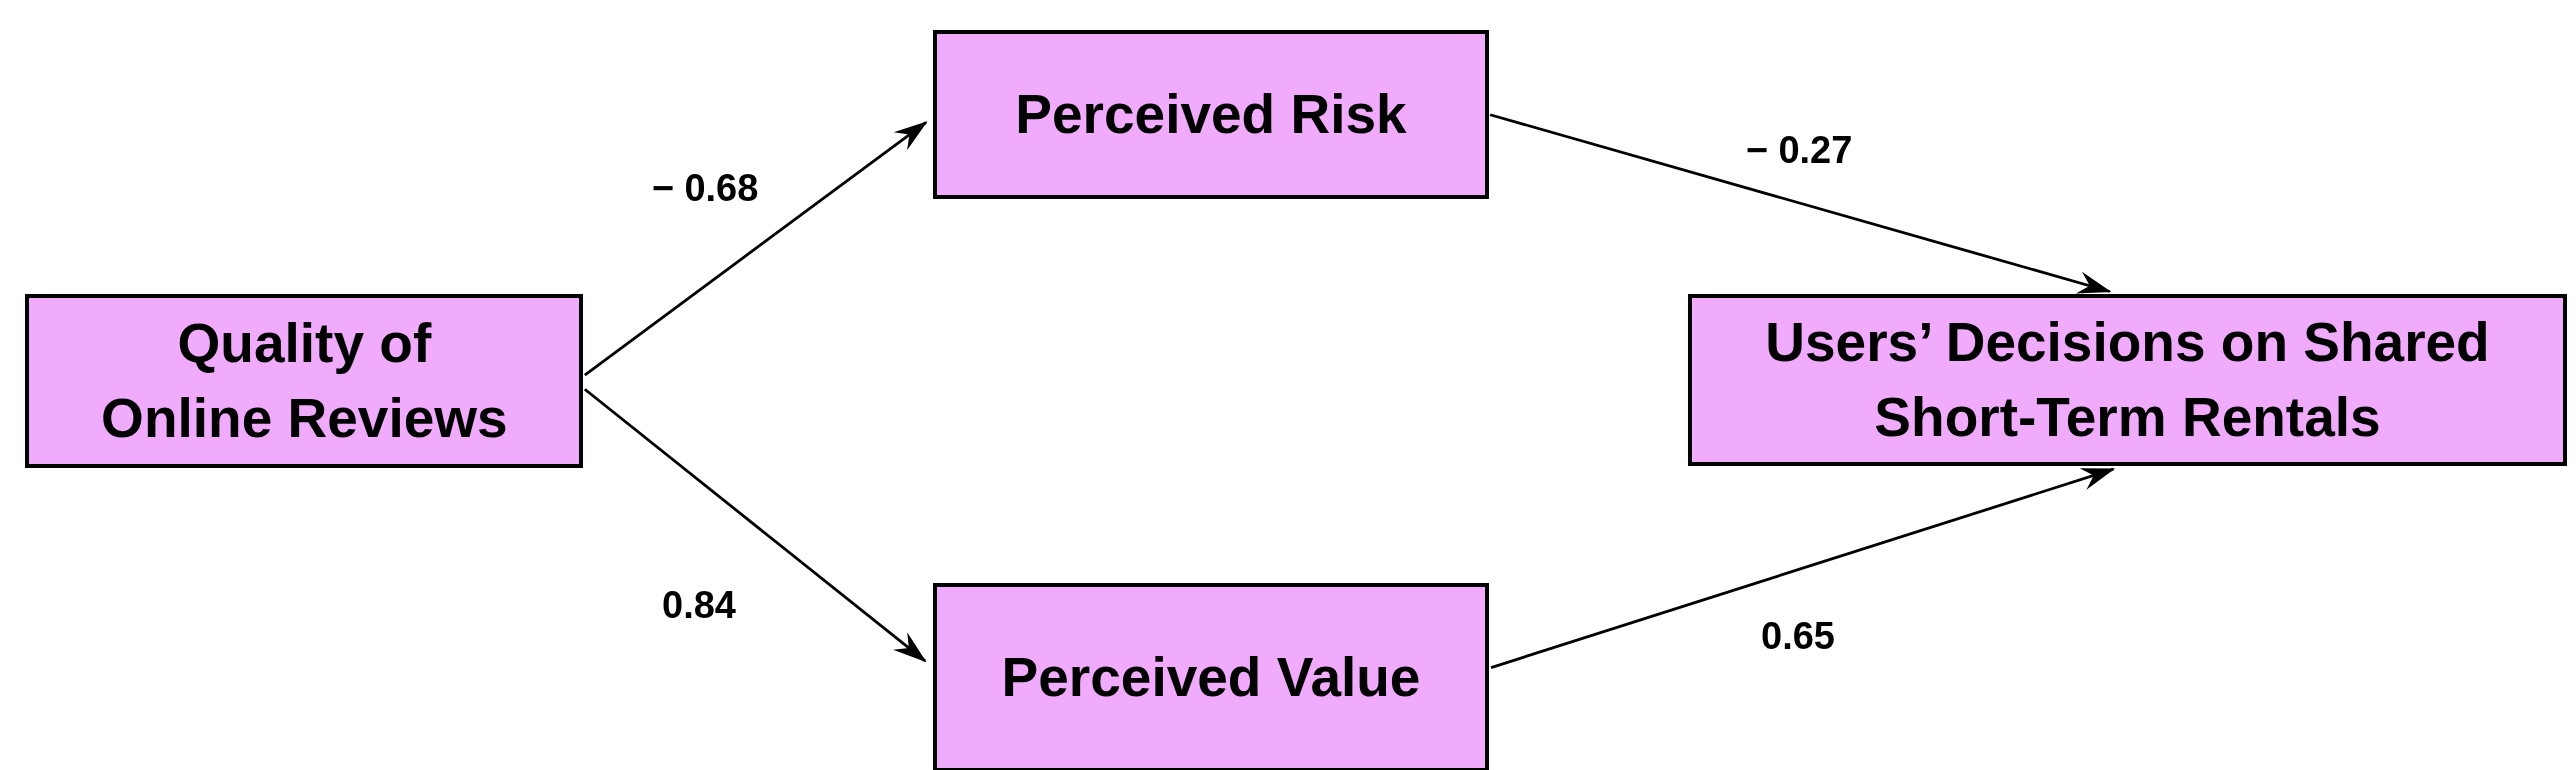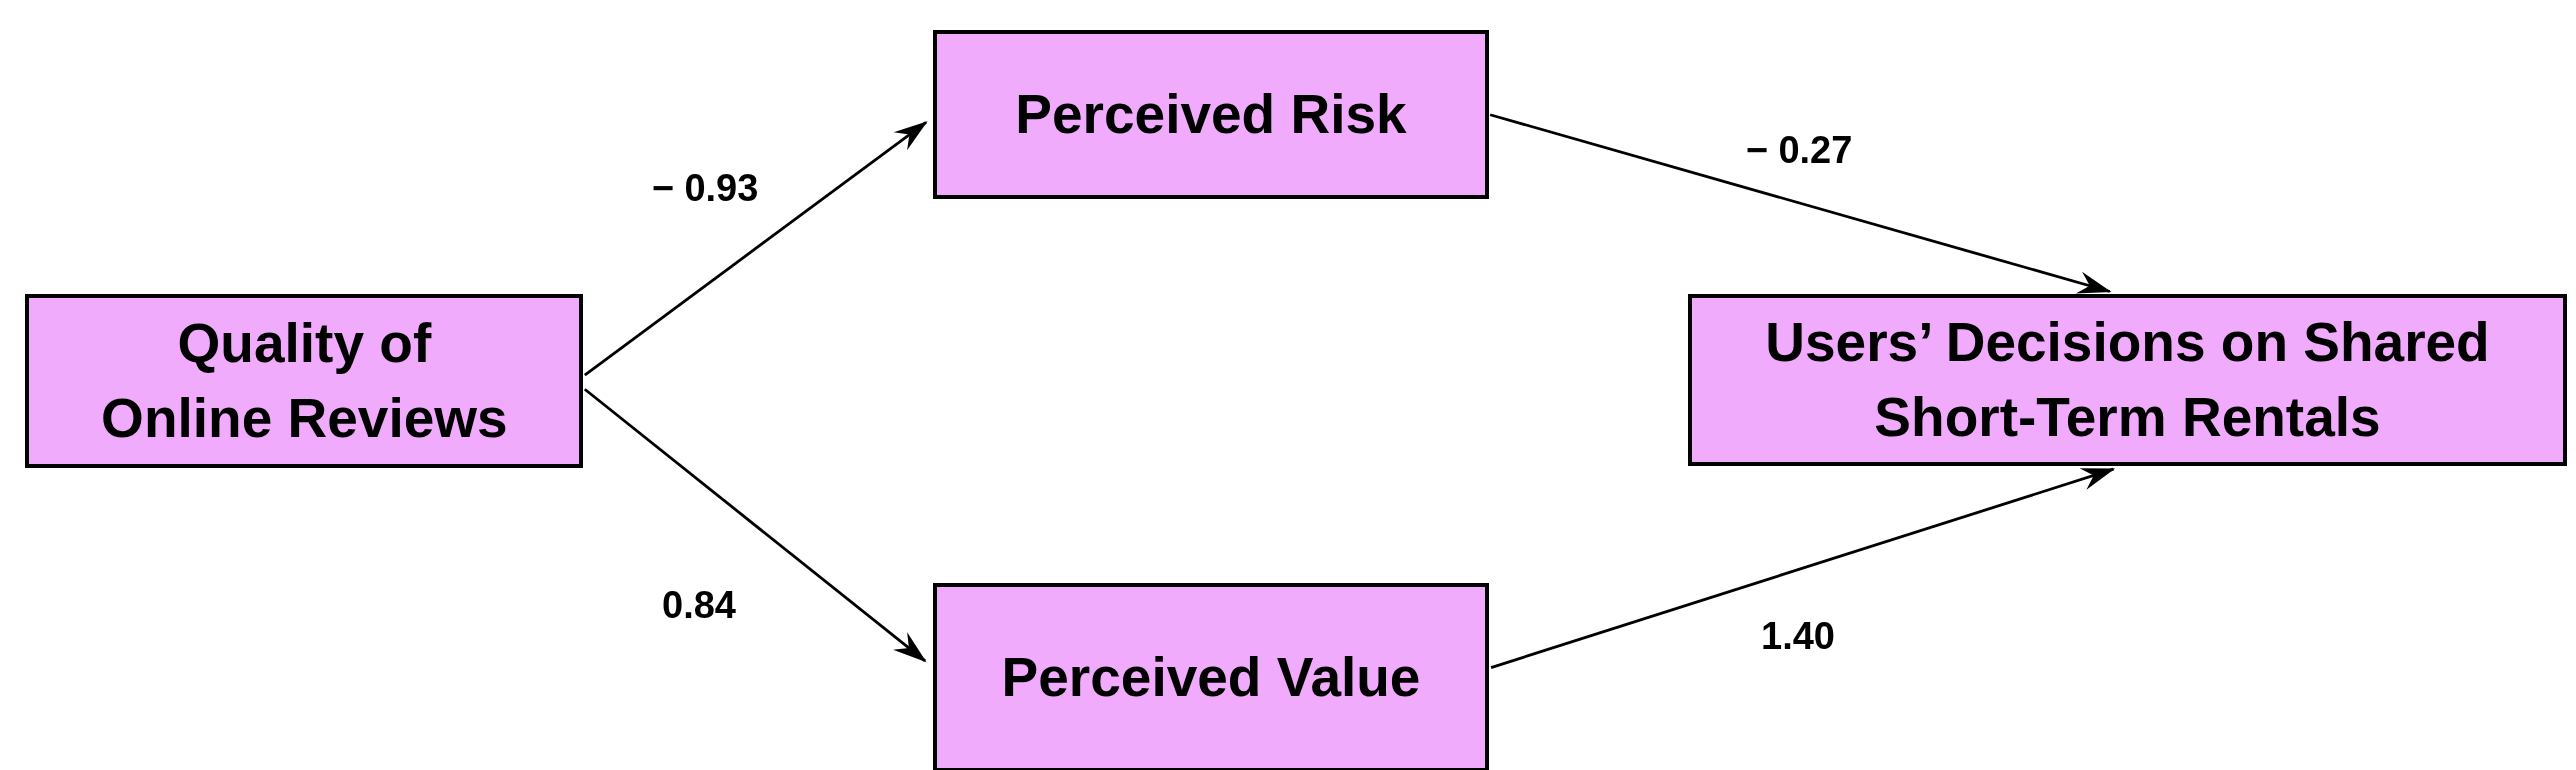--- a/index.html
+++ b/index.html
@@ -87,19 +87,19 @@
 
   <div class="node node-value">
     <span>Perceived Value</span>
   </div>
 
   <div class="node node-decisions">
     <span>Users’ Decisions on Shared</span>
     <span>Short-Term Rentals</span>
   </div>
 
-  <div class="edge-label lbl-q-risk">− 0.93</div>
+  <div class="edge-label lbl-q-risk">− 0.68</div>
   <div class="edge-label lbl-risk-d">− 0.27</div>
   <div class="edge-label lbl-q-value">0.84</div>
-  <div class="edge-label lbl-value-d">1.40</div>
+  <div class="edge-label lbl-value-d">0.65</div>
 
 </div>
 
 
 </body></html>

